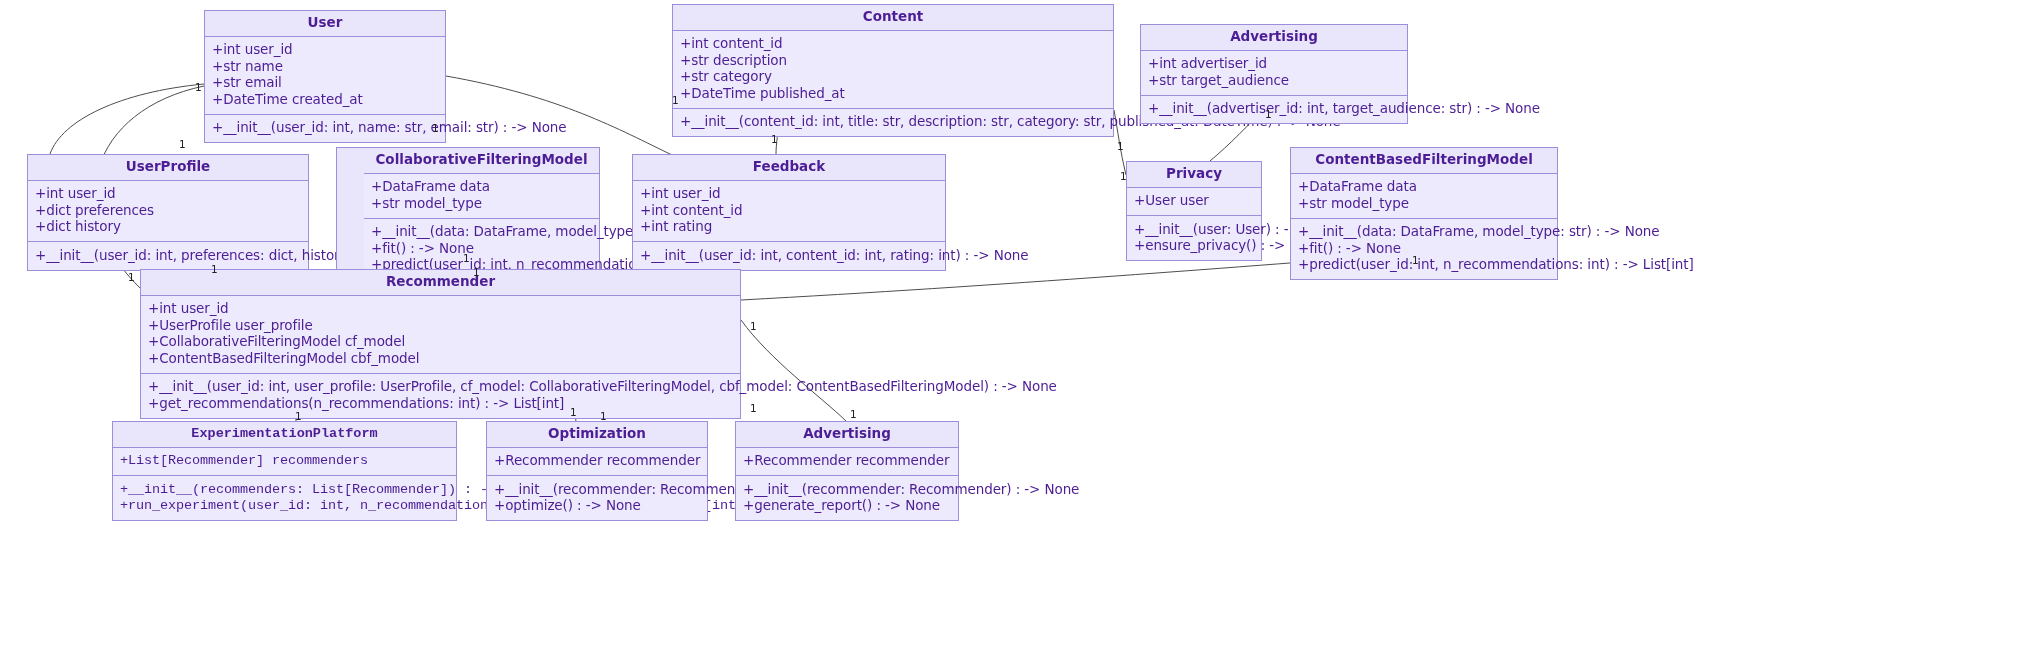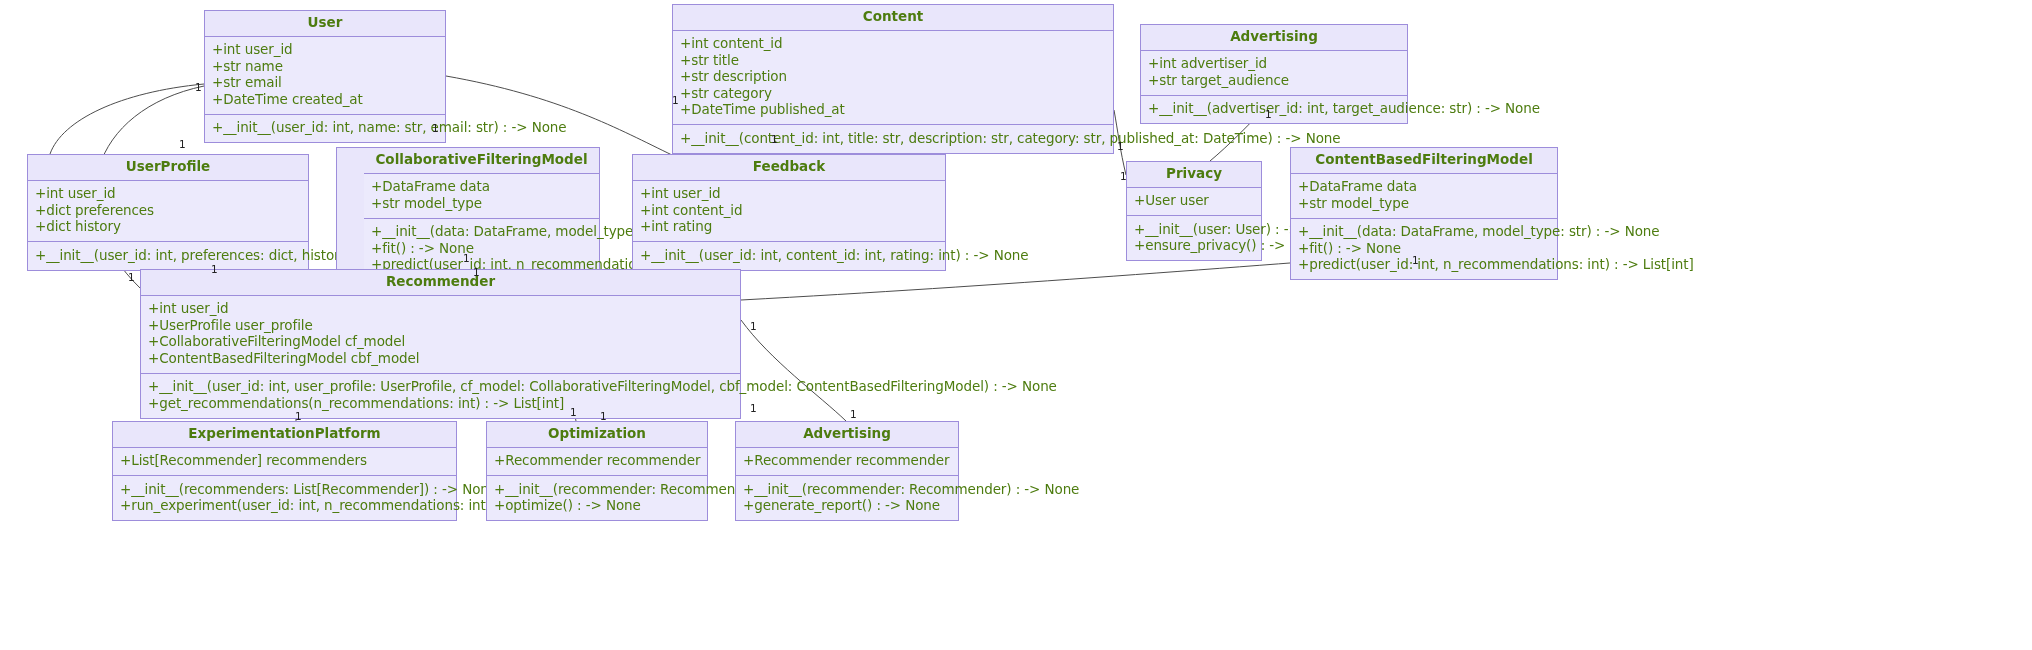--- a/index.html
+++ b/index.html
@@ -21,21 +21,21 @@
     top: 0;
     width: 2032px;
     height: 650px;
     pointer-events: none;
   }
   .uml-class {
     position: absolute;
     box-sizing: border-box;
     border: 1px solid #9d8ddb;
     background: #e9e6fb;
-    color: #4d7c0f;
+    color: #4c1d95;
     font-size: 13.5px;
     line-height: 1.0;
     z-index: 5;
   }
   .uml-title {
     box-sizing: border-box;
     text-align: center;
     font-weight: bold;
     font-size: 13.5px;
     padding: 5px 6px 6px 6px;
@@ -95,21 +95,20 @@
         <div class="uml-row">+DateTime created_at</div>
       </div>
       <div class="uml-compartment">
         <div class="uml-row">+__init__(user_id: int, name: str, email: str) : -&gt; None</div>
       </div>
     </div>
     <div class="uml-class" style="left: 672px; top: 4px; width: 442px;">
       <div class="uml-title">Content</div>
       <div class="uml-compartment">
         <div class="uml-row">+int content_id</div>
-        <div class="uml-row">+str title</div>
         <div class="uml-row">+str description</div>
         <div class="uml-row">+str category</div>
         <div class="uml-row">+DateTime published_at</div>
       </div>
       <div class="uml-compartment">
         <div class="uml-row">+__init__(content_id: int, title: str, description: str, category: str, published_at: DateTime) : -&gt; None</div>
       </div>
     </div>
     <div class="uml-class" style="left: 1140px; top: 24px; width: 268px;">
       <div class="uml-title">Advertising</div>
@@ -183,21 +182,21 @@
         <div class="uml-row">+int user_id</div>
         <div class="uml-row">+UserProfile user_profile</div>
         <div class="uml-row">+CollaborativeFilteringModel cf_model</div>
         <div class="uml-row">+ContentBasedFilteringModel cbf_model</div>
       </div>
       <div class="uml-compartment">
         <div class="uml-row">+__init__(user_id: int, user_profile: UserProfile, cf_model: CollaborativeFilteringModel, cbf_model: ContentBasedFilteringModel) : -&gt; None</div>
         <div class="uml-row">+get_recommendations(n_recommendations: int) : -&gt; List[int]</div>
       </div>
     </div>
-    <div class="uml-class" style="left: 112px; top: 421px; width: 345px;">
+    <div class="uml-class" style="left: 112px; top: 421px; width: 345px; font-family: Liberation Mono, monospace;">
       <div class="uml-title">ExperimentationPlatform</div>
       <div class="uml-compartment">
         <div class="uml-row">+List[Recommender] recommenders</div>
       </div>
       <div class="uml-compartment">
         <div class="uml-row">+__init__(recommenders: List[Recommender]) : -&gt; None</div>
         <div class="uml-row">+run_experiment(user_id: int, n_recommendations: int) : -&gt; Dict[str, List[int]]</div>
       </div>
     </div>
     <div class="uml-class" style="left: 486px; top: 421px; width: 222px;">

